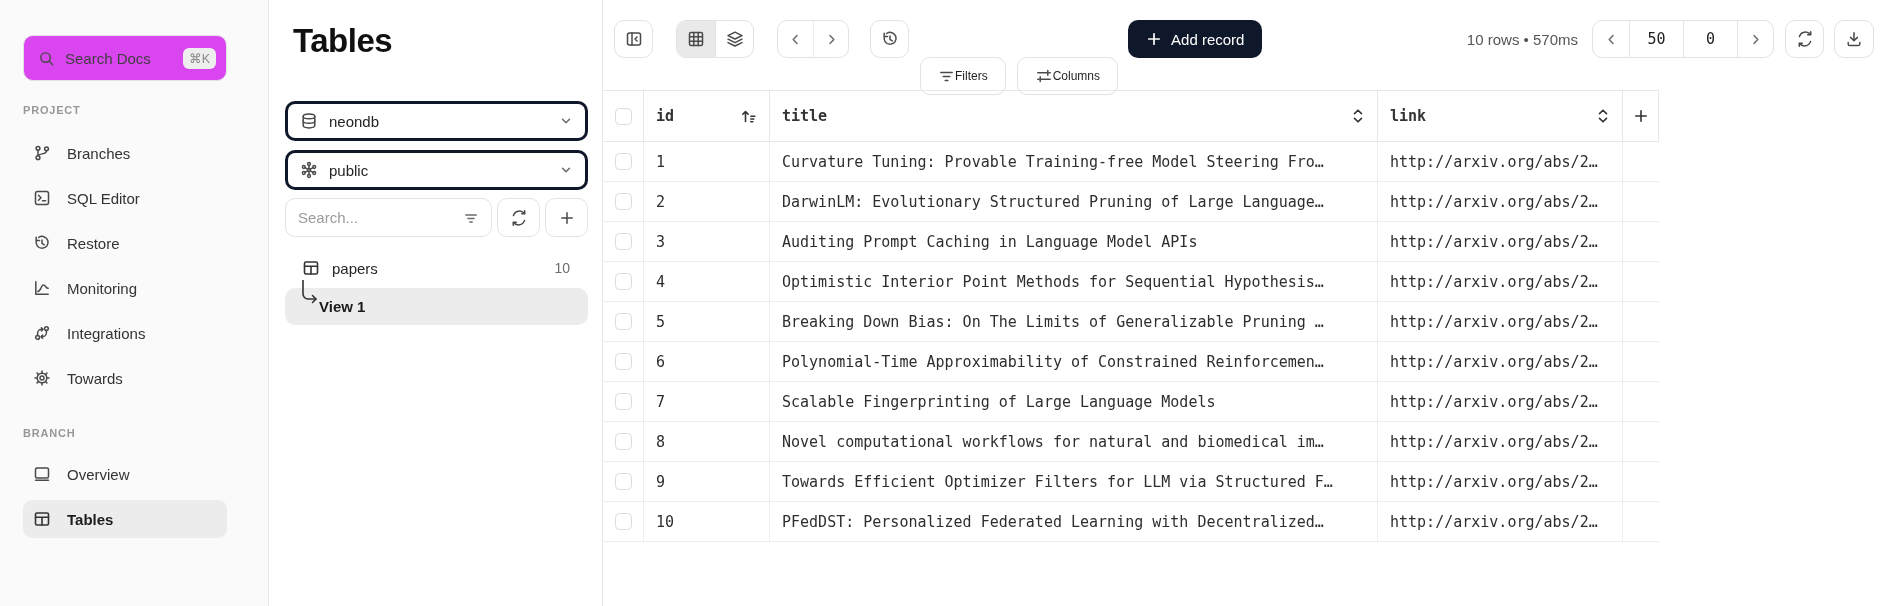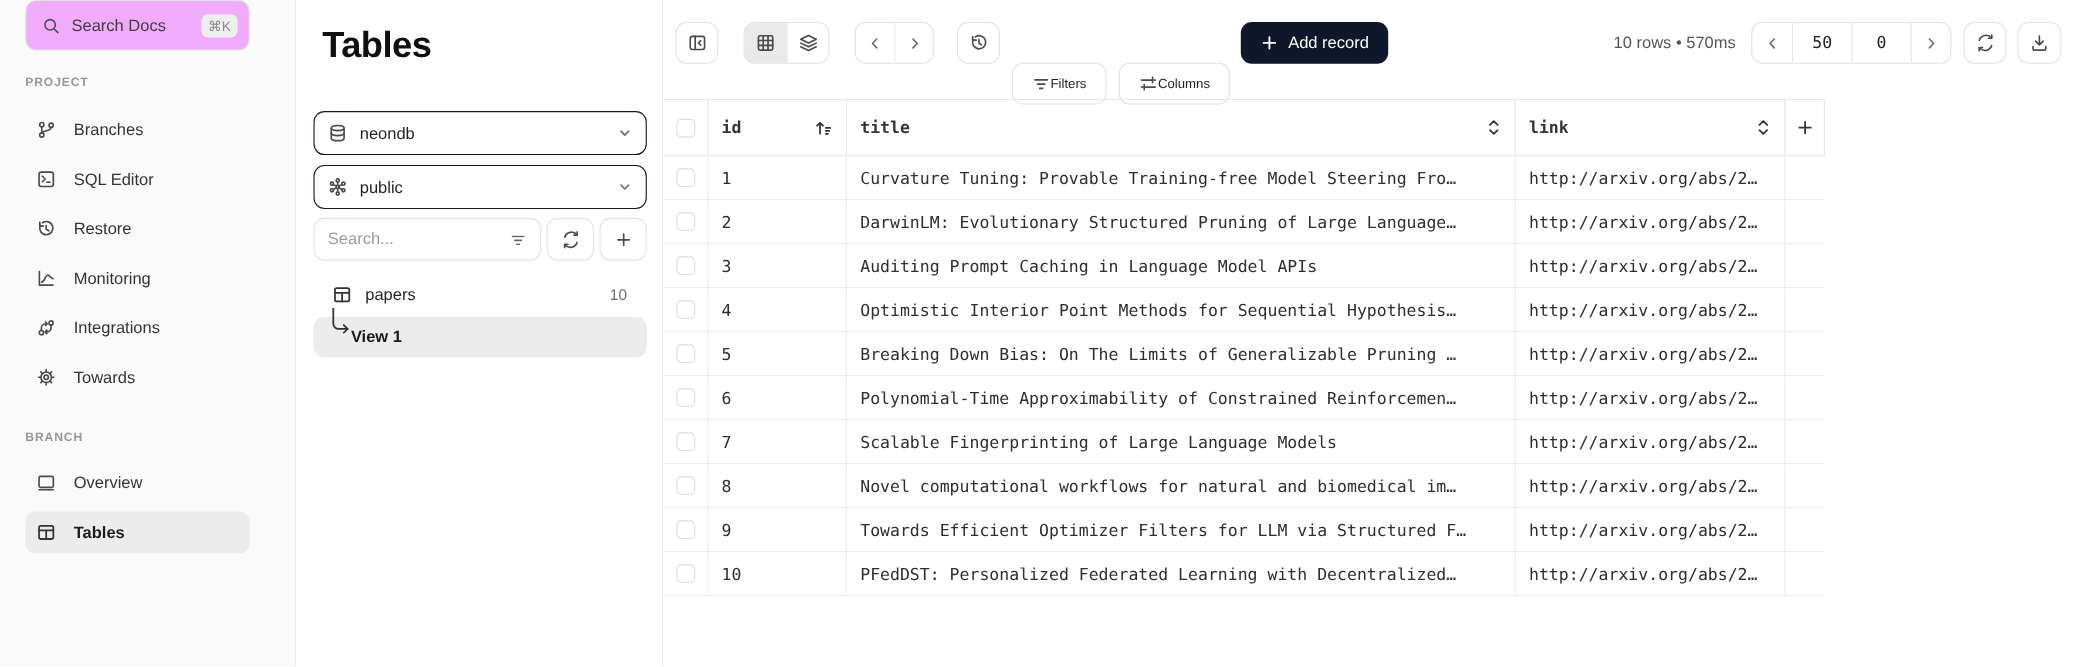--- a/index.html
+++ b/index.html
@@ -11,37 +11,37 @@
   .ic { display:inline-block; flex:none; }
   .ic svg { display:block; }
   svg .st { fill:none; stroke:#4a4a4a; stroke-width:1.5; stroke-linecap:round; stroke-linejoin:round; }
   svg .st2 { fill:none; stroke:#6b6b6b; stroke-width:1.5; stroke-linecap:round; stroke-linejoin:round; }
   svg .stw { fill:none; stroke:#fff; stroke-width:1.7; stroke-linecap:round; }
   svg .stt { fill:none; stroke:#333; stroke-width:1.6; stroke-linecap:round; stroke-linejoin:round; }
 
   
   .sidebar { width:269px; height:606px; background:#fafafa; border-right:1px solid #e7e7e7;
     padding:0 0 0 23px; flex:none; }
-  .searchbox { width:204px; height:46px; border:1px solid #e2e2e2; border-radius:10px;
-    display:flex; align-items:center; padding:0 10px 0 14px; gap:10px; background:#f0abfc; }
+  .searchbox { margin-top:35px; width:204px; height:46px; border:1px solid #e2e2e2; border-radius:10px;
+    display:flex; align-items:center; padding:0 10px 0 14px; gap:10px; background:#d946ef; }
   .searchbox .lbl { font-size:15px; color:#3f3f3f; flex:1; }
   .kbd { background:#eeeeee; border-radius:6px; padding:3px 6px; font-size:12.5px; color:#8a8a8a; }
   .seclabel { margin-top:23px; font-size:11px; font-weight:bold; letter-spacing:.8px; color:#979797; }
   .navlist { margin-top:18px; }
   .navitem { width:204px; height:38px; border-radius:9px; display:flex; align-items:center;
     gap:16px; padding:0 10px; margin-bottom:7px; font-size:15px; color:#333; cursor:pointer; }
   .navitem.active { background:#ececec; font-weight:bold; color:#1c1c1c; }
   .seclabel.branch { margin-top:30px; }
   .navlist.branch { margin-top:16px; }
 
   
   .panel2 { width:334px; height:606px; background:#fff; border-right:1px solid #e7e7e7;
     padding-left:16px; flex:none; }
   .paneltitle { margin:22px 0 0 8px; font-size:33px; font-weight:bold; color:#101010; letter-spacing:-.5px; }
-  .select { width:303px; height:40px; border:1px solid #0f172a; border-radius:10px; background:#fff;
+  .select { width:303px; height:40px; border:3px solid #0f172a; border-radius:10px; background:#fff;
     display:flex; align-items:center; gap:11px; padding:0 12px; font-size:15px; color:#242424; cursor:pointer; }
   .select .grow { flex:1; }
   .sel-db { margin-top:41px; }
   .sel-schema { margin-top:9px; }
   .searchrow { margin-top:8px; display:flex; gap:5px; }
   .tblsearch { width:207px; height:39px; border:1px solid #e2e2e2; border-radius:10px;
     display:flex; align-items:center; padding:0 12px; gap:8px; }
   .tblsearch .ph { flex:1; font-size:15px; color:#9b9b9b; }
   .sqbtn { width:43px; height:39px; border:1px solid #e2e2e2; border-radius:10px; background:#fff;
     display:flex; align-items:center; justify-content:center; cursor:pointer; }

